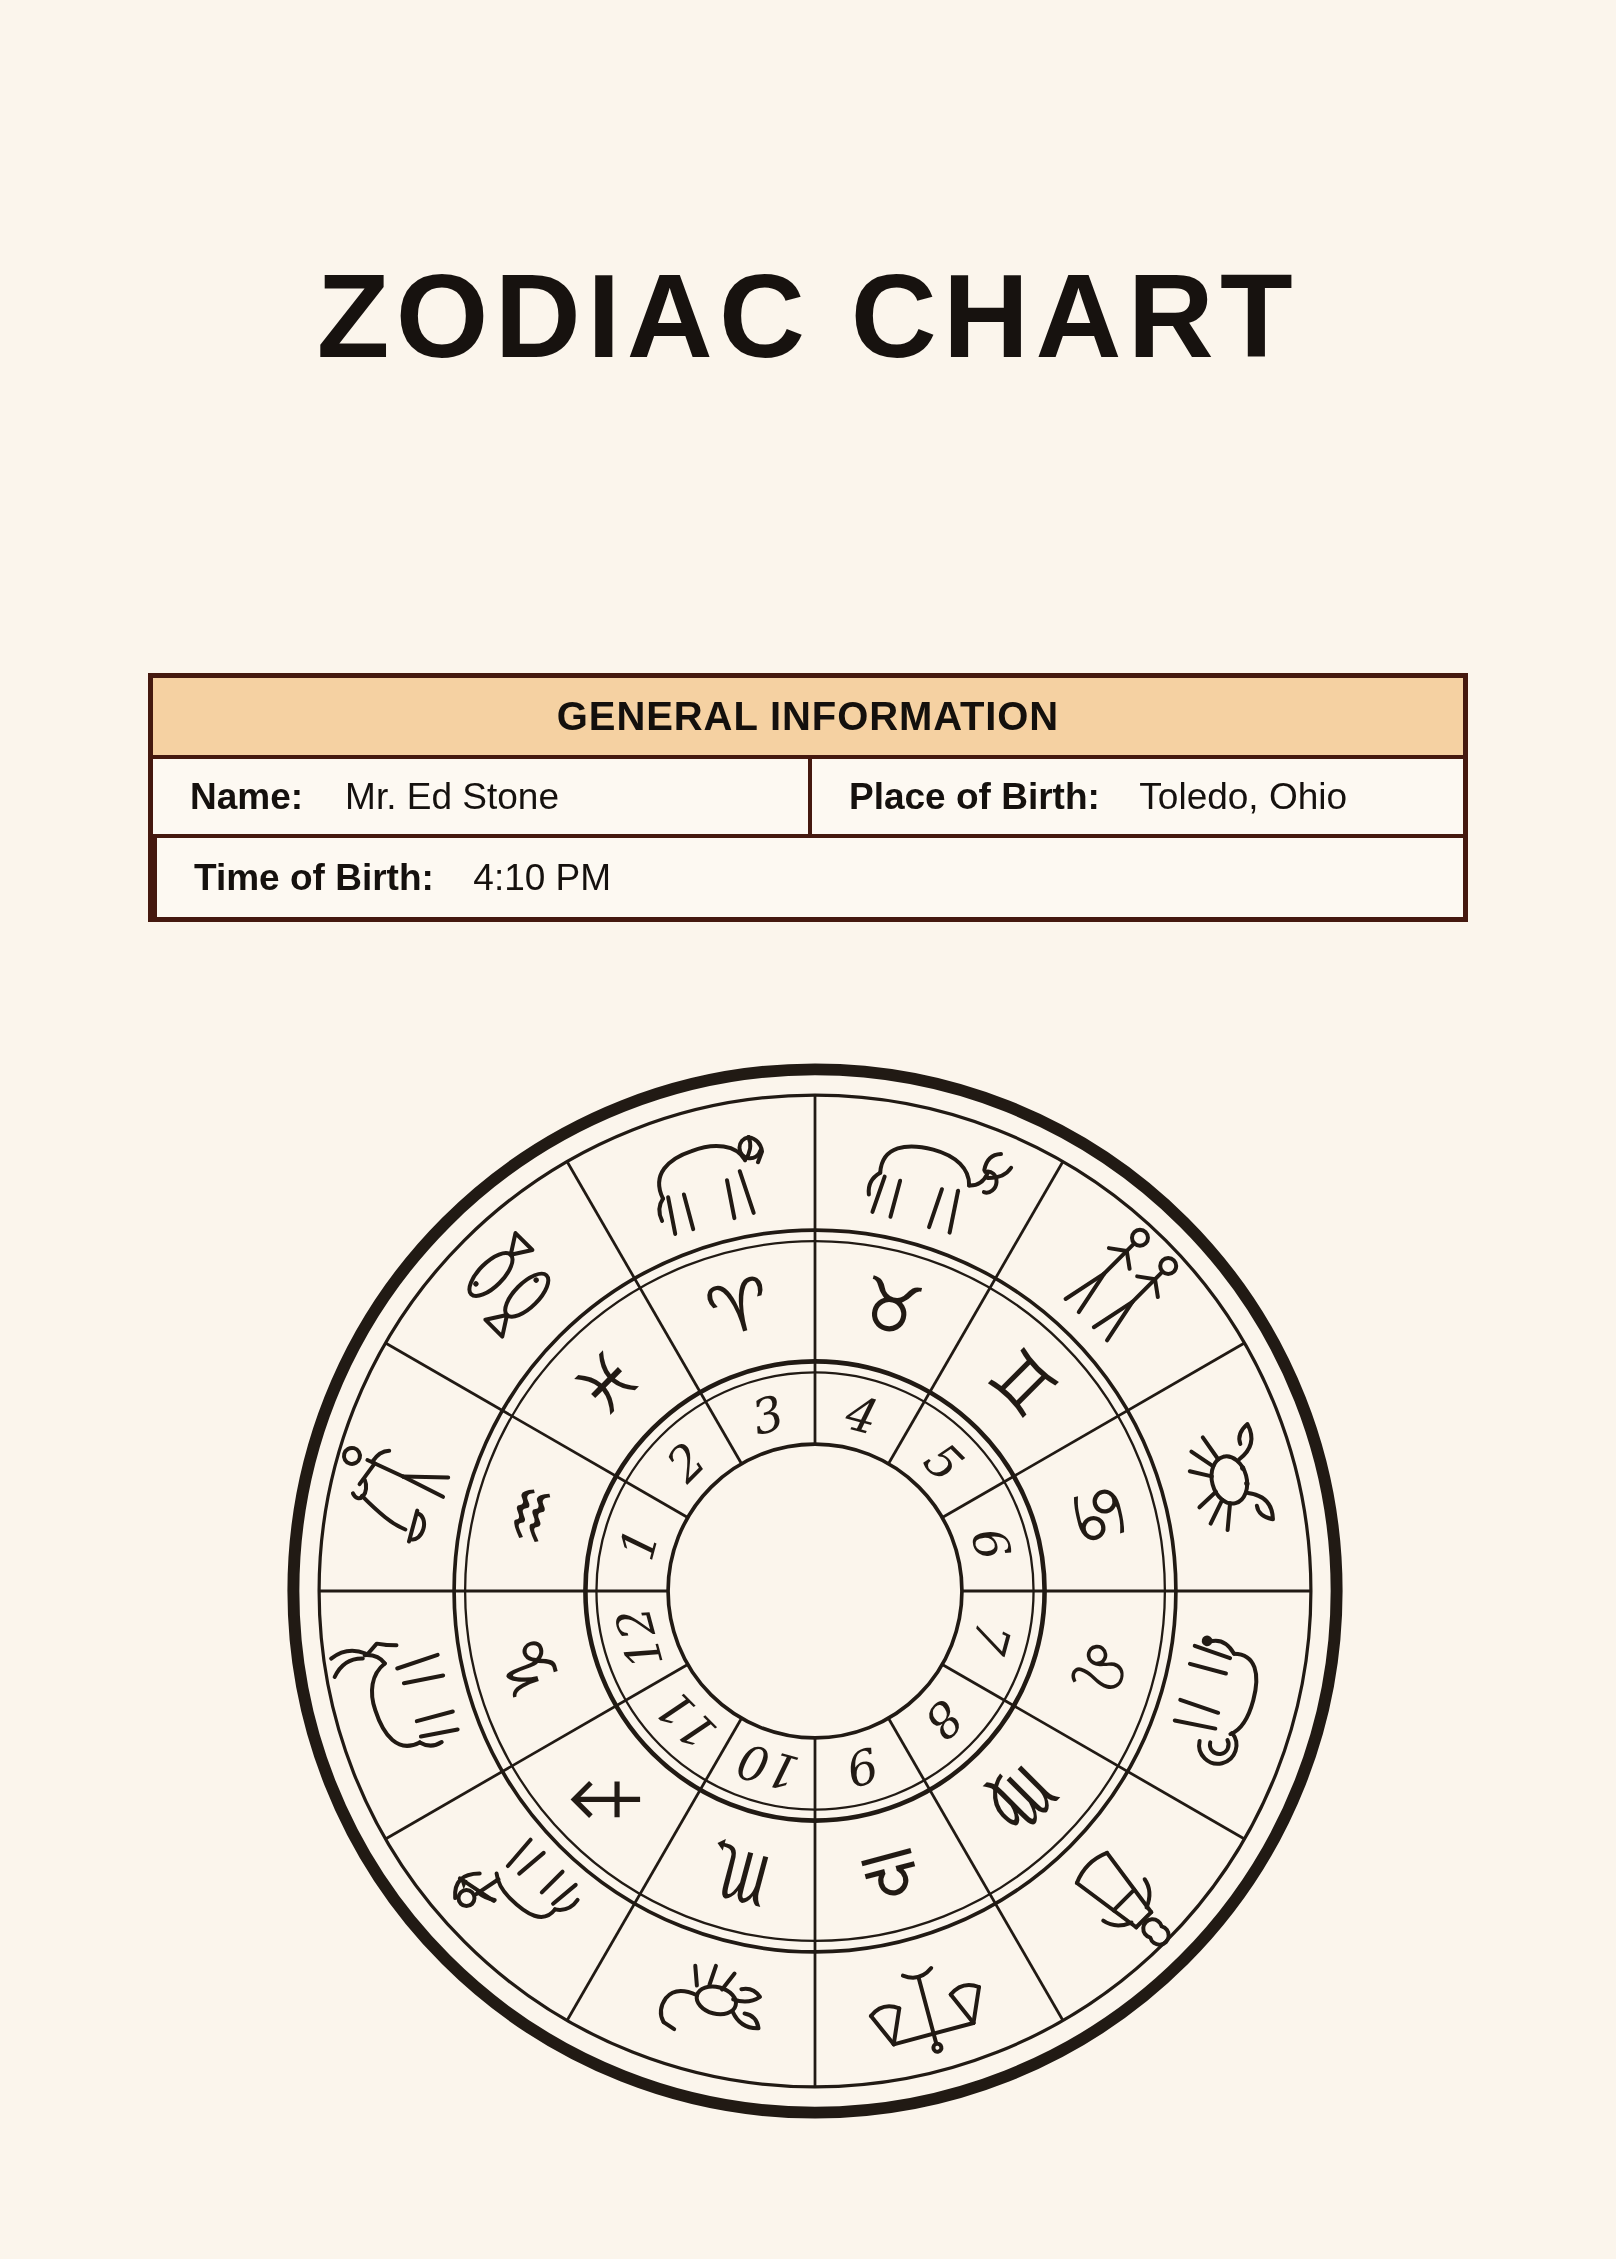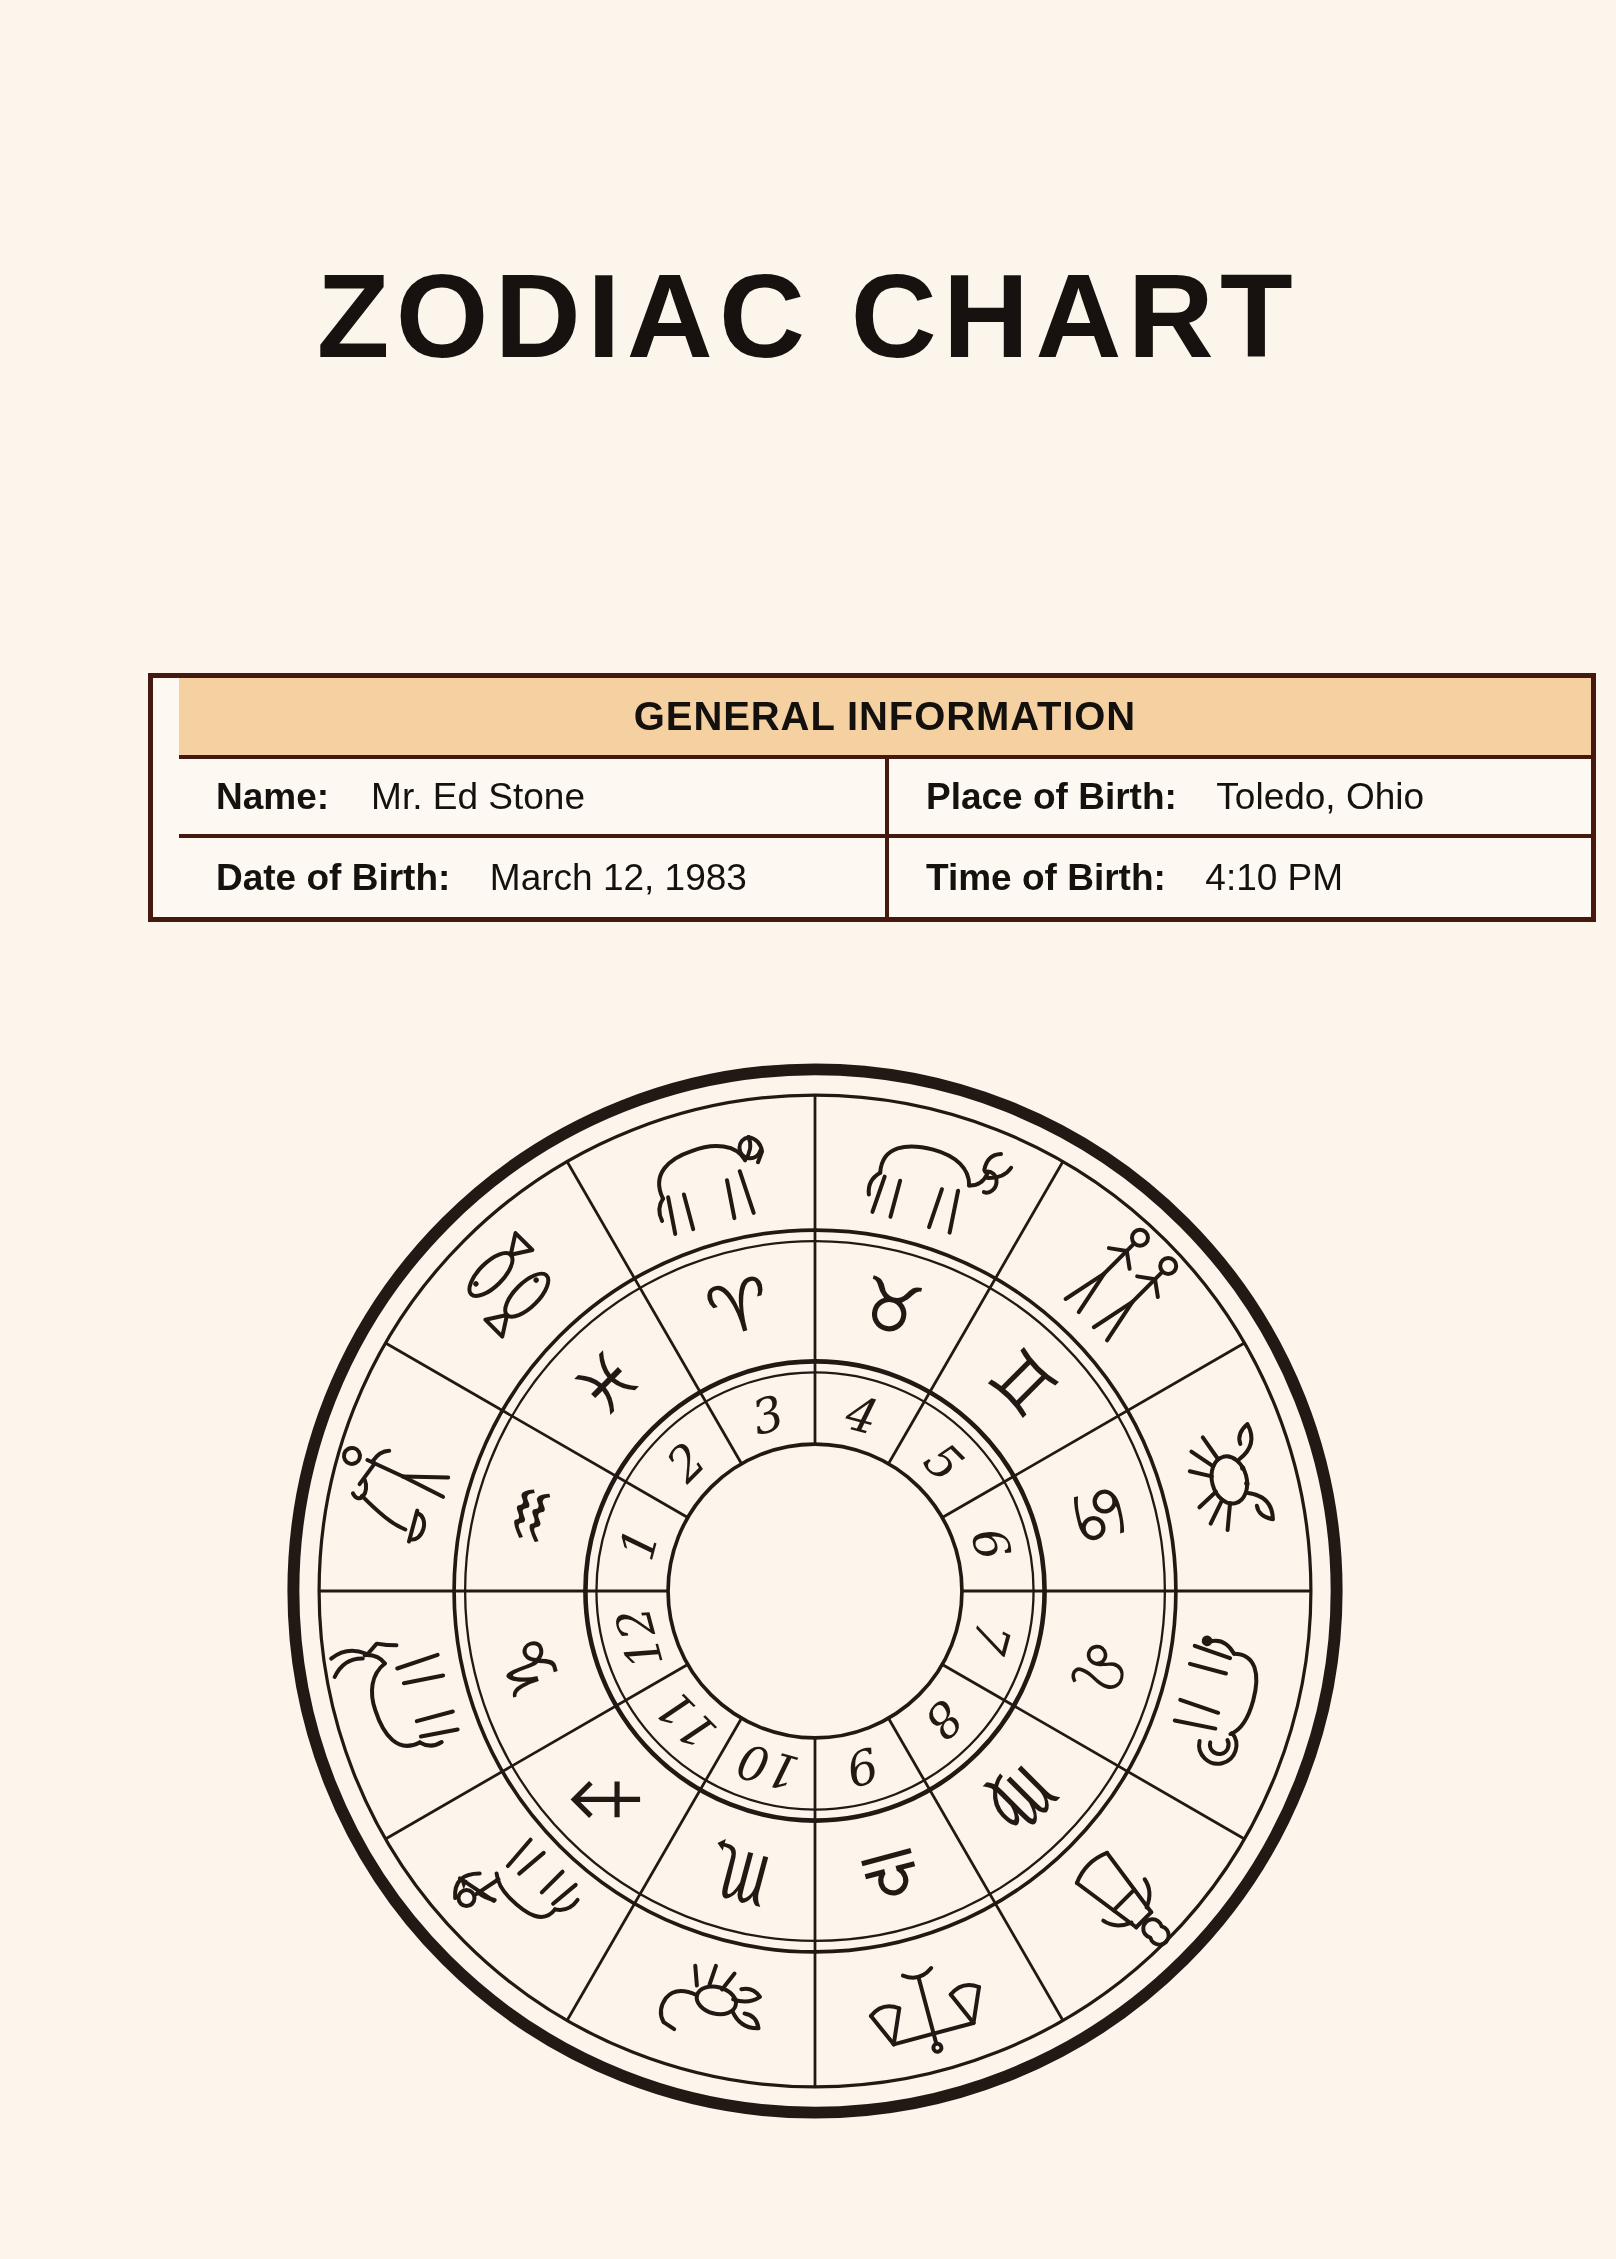--- a/index.html
+++ b/index.html
@@ -20,24 +20,23 @@
     font-weight:bold;
     font-size:119px;
     line-height:140px;
     letter-spacing:6.4px;
     color: var(--ink-title, #17120F);
   }
   .title span { display:block; }
 
   
   .gi-table {
-    position:absolute; left:148px; top:673px; width:1448px;
+    position:absolute; left:148px; top:673px; width:1320px;
     border:5.5px solid var(--maroon, #45190F);
     background: var(--cell-bg, #FDF9F2);
-    padding-left: 26px;
   }
   .gi-header {
     height:81px;
     background: var(--peach, #F5D1A2);
     border-bottom:4.6px solid var(--maroon, #45190F);
     display:flex; align-items:center; justify-content:center;
     font-size:40px; font-weight:bold; letter-spacing:0.9px;
     color:#14100D;
   }
   .gi-row {
@@ -81,24 +80,20 @@
         <span class="label">Name:</span>
         <span class="value">Mr. Ed Stone</span>
       </div>
       <div class="gi-cell right">
         <span class="label">Place of Birth:</span>
         <span class="value">Toledo, Ohio</span>
       </div>
     </div>
 
     <div class="gi-row">
-      <div class="gi-cell left">
-        <span class="label">Date of Birth:</span>
-        <span class="value">March 12, 1983</span>
-      </div>
       <div class="gi-cell right">
         <span class="label">Time of Birth:</span>
         <span class="value">4:10 PM</span>
       </div>
     </div>
   </div>
 
   <div class="wheel-wrap">
     <svg viewBox="0 0 1200 1200" xmlns="http://www.w3.org/2000/svg">
         <circle cx="600" cy="600" r="568" fill="none" stroke="#211A14" stroke-width="13"></circle>

